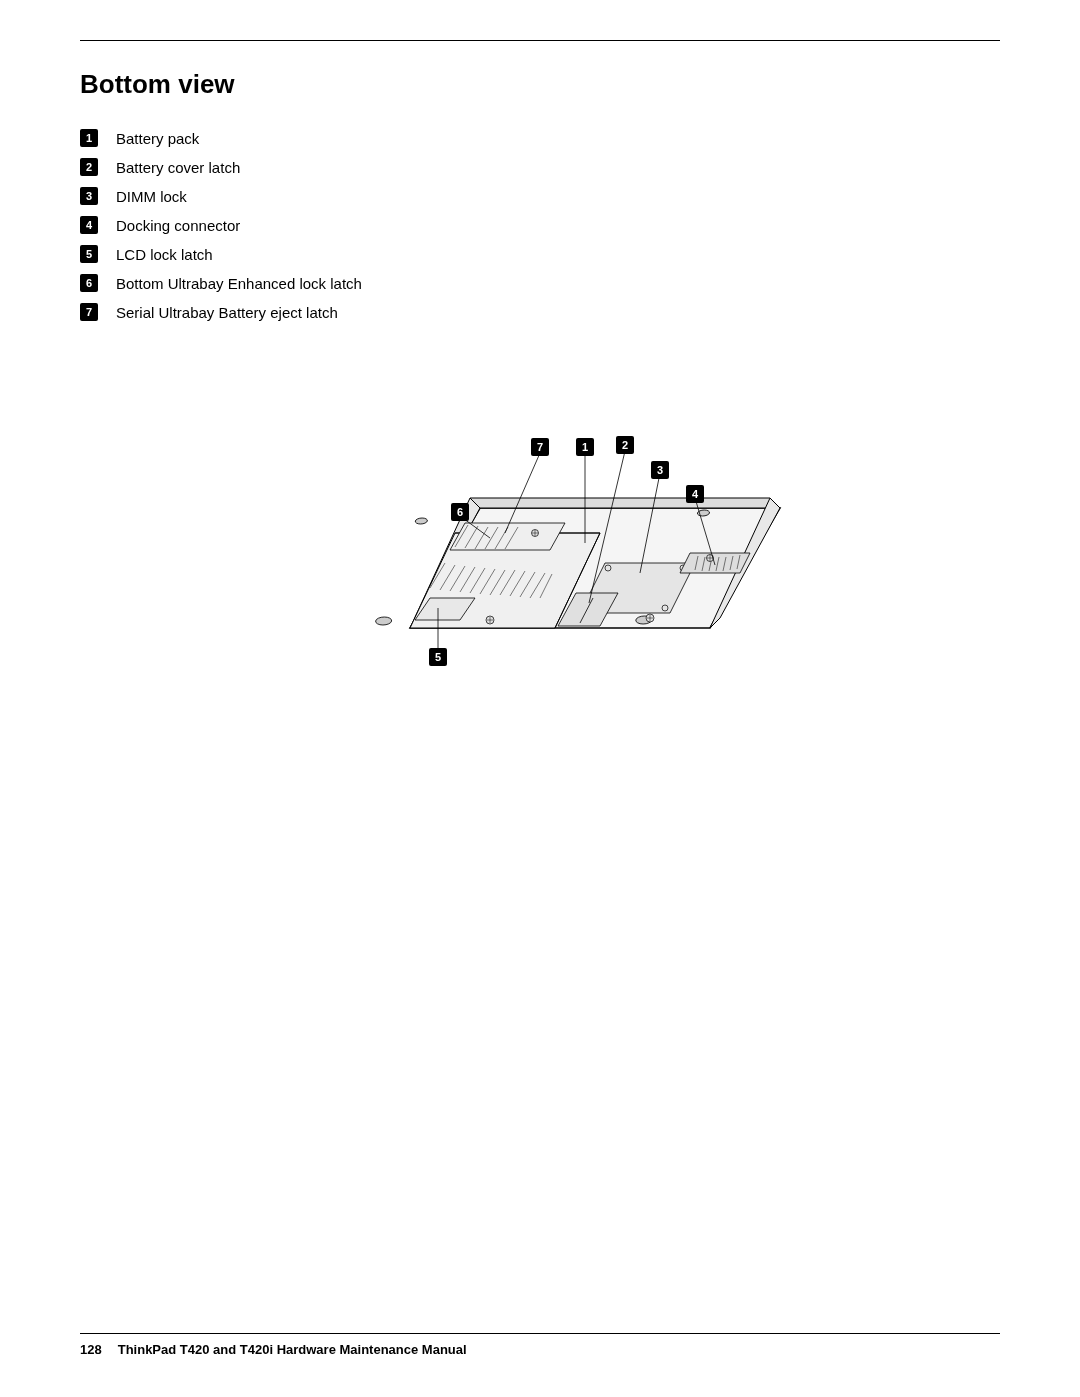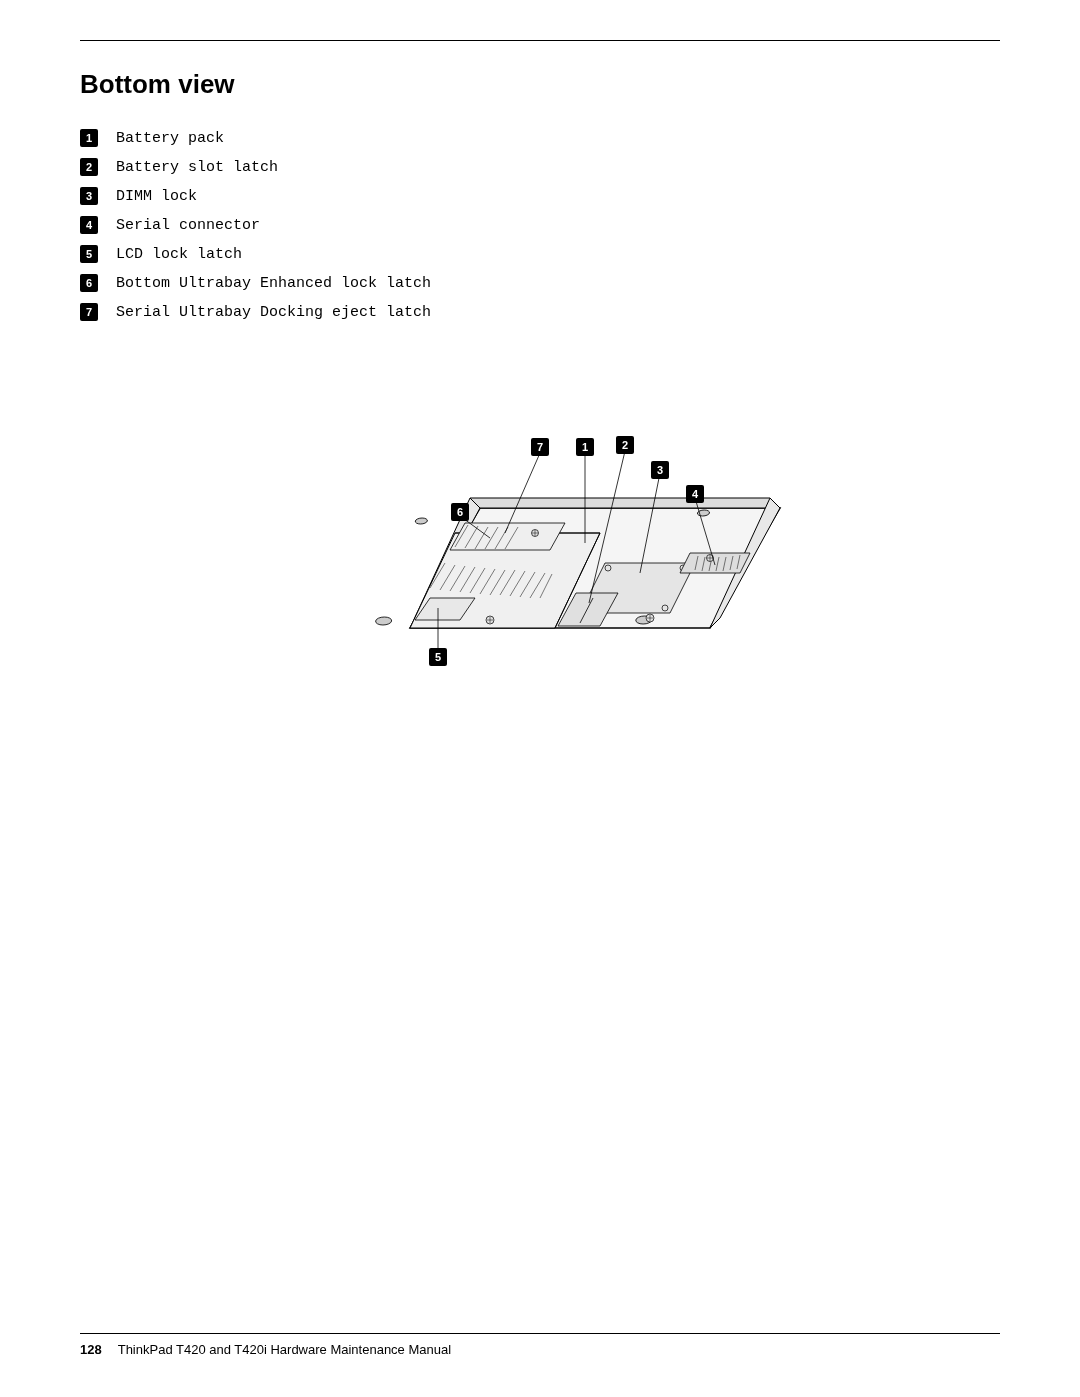--- a/index.html
+++ b/index.html
@@ -58,21 +58,20 @@
       height: 18px;
       border-radius: 2px;
       margin-right: 18px;
       flex-shrink: 0;
       margin-top: 1px;
       font-family: Arial, Helvetica, sans-serif;
     }
 
     .item-text {
       line-height: 1.4;
-      font-family: Liberation Mono, monospace;
     }
 
     .diagram-container {
       position: relative;
       width: 500px;
       height: 330px;
       margin: 10px auto 0 auto;
     }
 
     
@@ -93,59 +92,59 @@
       font-family: Arial, Helvetica, sans-serif;
       font-size: 13px;
     }
 
     .footer-page {
       font-weight: bold;
       margin-right: 16px;
     }
 
     .footer-title {
-      font-weight: normal;
+      font-weight: bold;
     }
   </style>
 </head>
 <body>
 
 <div class="page-container">
   <hr class="top-rule">
 
   <h1 class="page-title">Bottom view</h1>
 
   <ul class="items-list">
   <li>
         <span class="badge">1</span>
         <span class="item-text">Battery pack</span>
       </li>
       <li>
         <span class="badge">2</span>
-        <span class="item-text">Battery slot latch</span>
+        <span class="item-text">Battery cover latch</span>
       </li>
       <li>
         <span class="badge">3</span>
         <span class="item-text">DIMM lock</span>
       </li>
       <li>
         <span class="badge">4</span>
-        <span class="item-text">Serial connector</span>
+        <span class="item-text">Docking connector</span>
       </li>
       <li>
         <span class="badge">5</span>
         <span class="item-text">LCD lock latch</span>
       </li>
       <li>
         <span class="badge">6</span>
         <span class="item-text">Bottom Ultrabay Enhanced lock latch</span>
       </li>
       <li>
         <span class="badge">7</span>
-        <span class="item-text">Serial Ultrabay Docking eject latch</span>
+        <span class="item-text">Serial Ultrabay Battery eject latch</span>
       </li>
     </ul>
 
   <div class="diagram-container">
     
     <svg class="laptop-svg" viewBox="0 0 500 320" xmlns="http://www.w3.org/2000/svg">
 
       <g fill="none" stroke="#000" stroke-width="1.2">
 
         <polygon points="120,270 420,270 490,150 190,150" fill="#f5f5f5" stroke="#000" stroke-width="1.5"></polygon>

